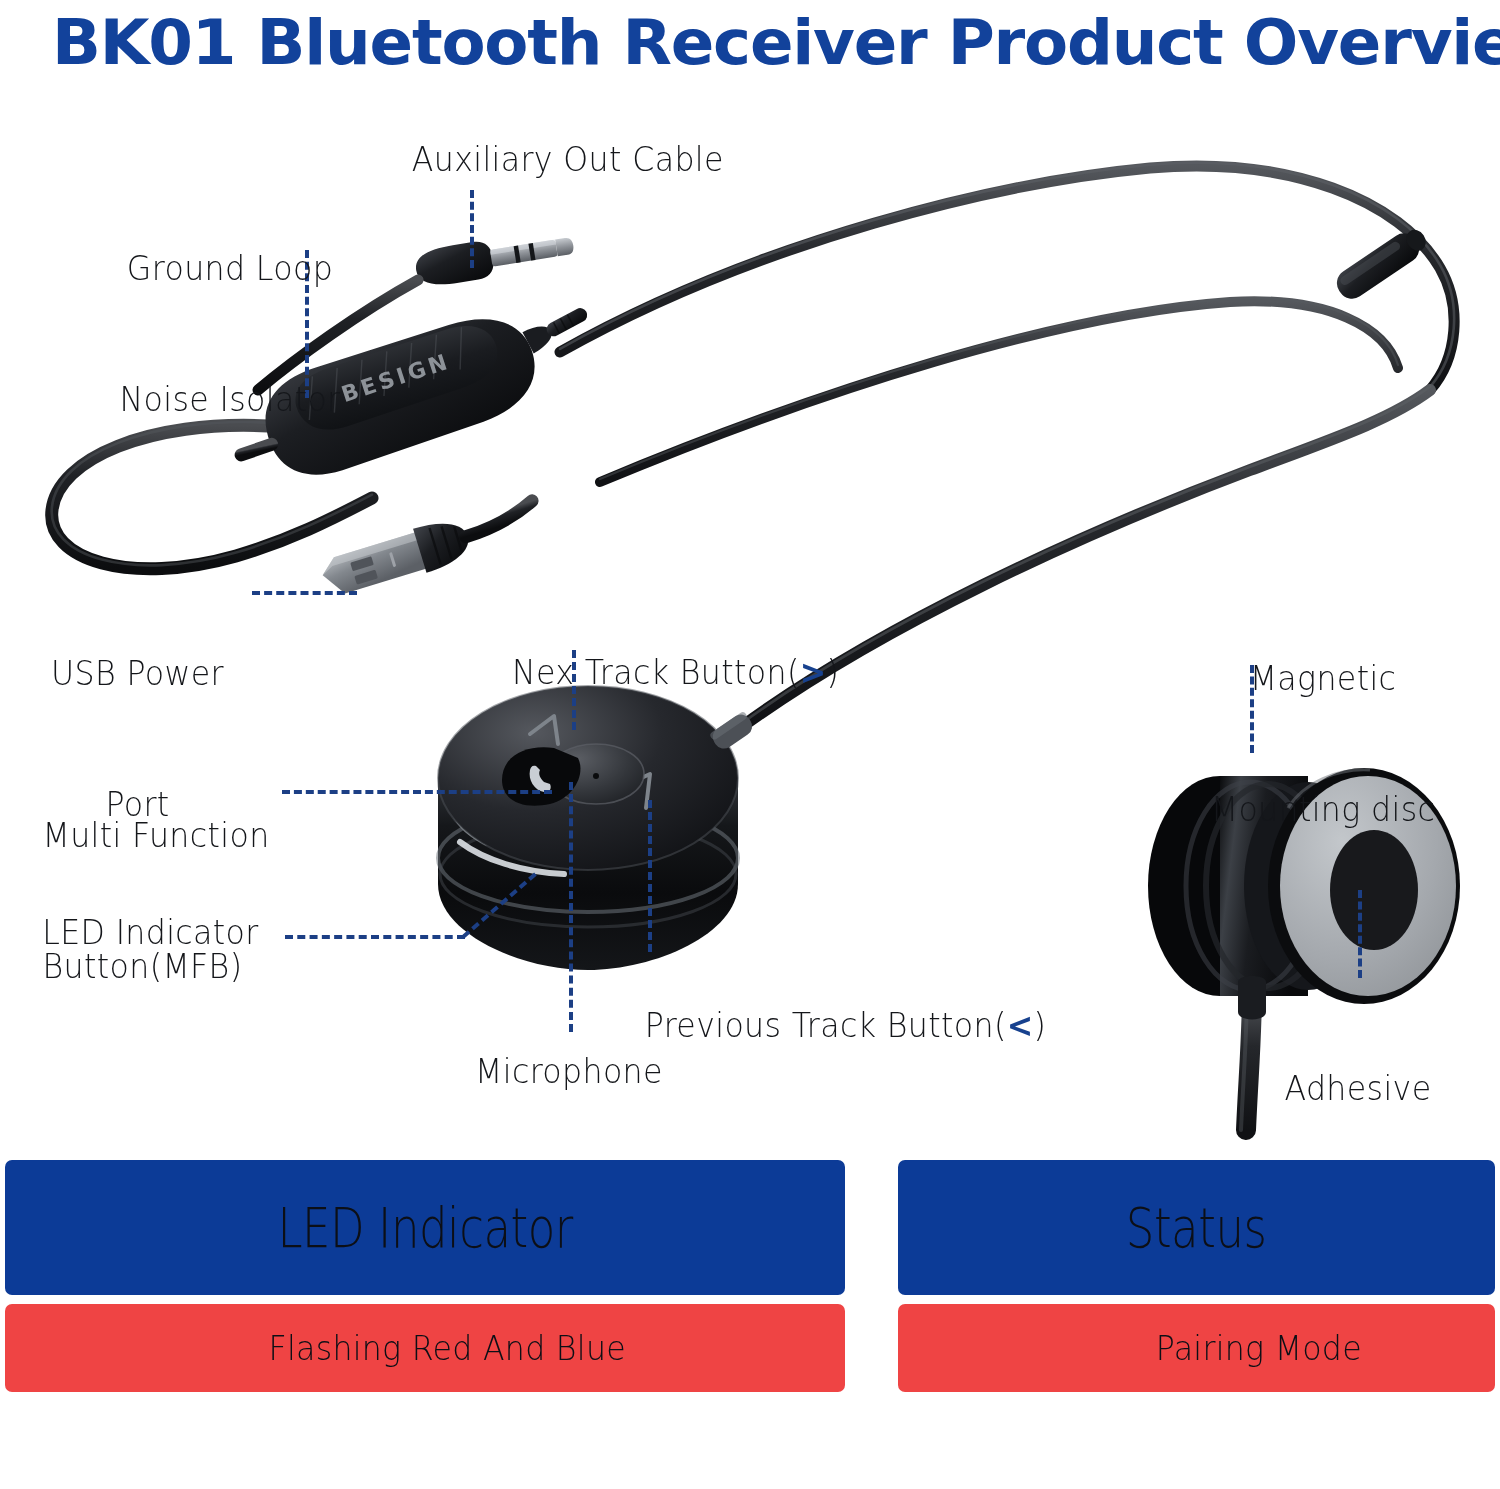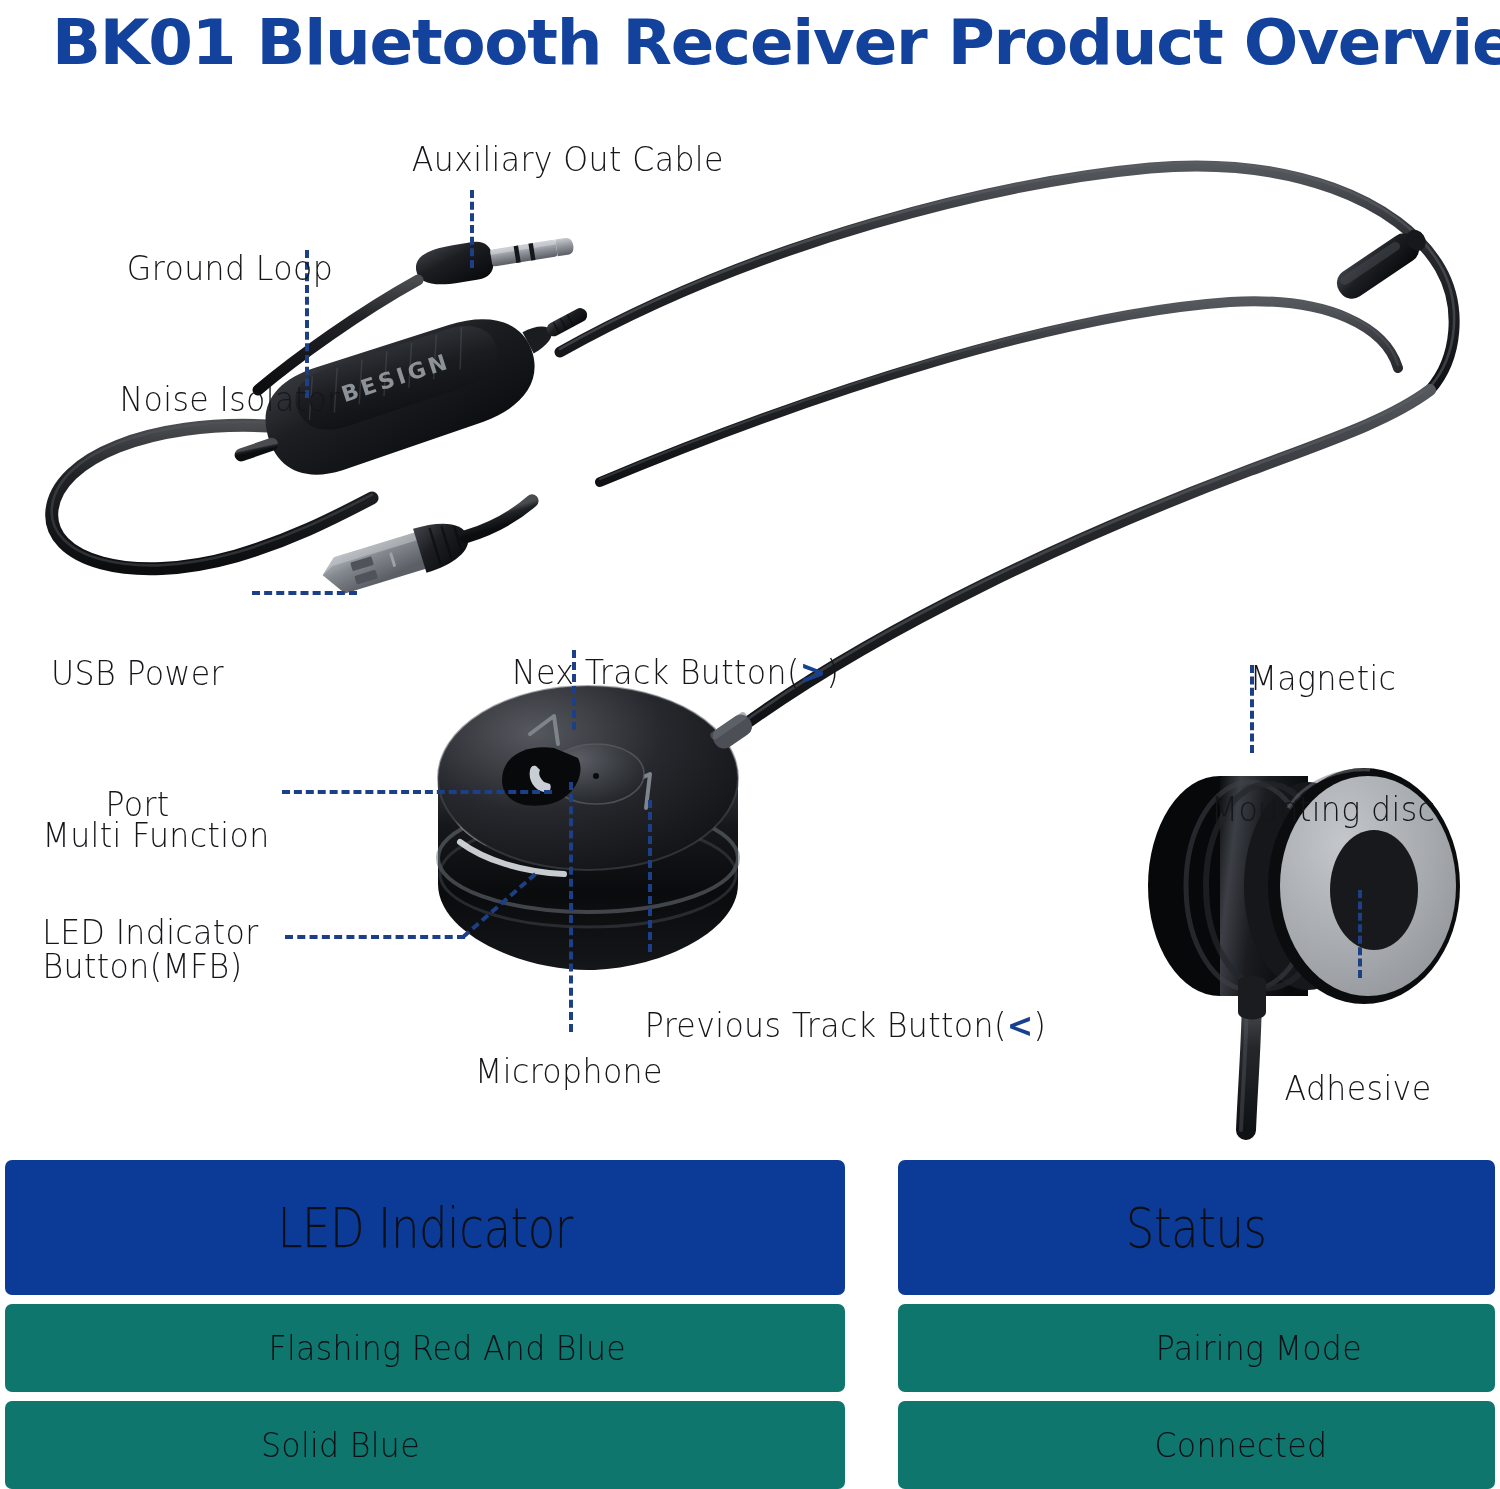--- a/index.html
+++ b/index.html
@@ -67,21 +67,21 @@
   }
   .cell.c1{width:840px;}
   .cell.c2{flex:1;margin-left:44px;}
   .head .cell{
     height:135px; background:#0c3b97;
     justify-content:center;
     font-size:50px; letter-spacing:-0.5px;
   }
   .head .cell span{transform:scaleX(0.9) scaleY(1.12); display:inline-block;}
   .body .cell{
-    height:88px; background:#0f766e;
+    height:88px; background:#ef4444;
     padding-left:250px;
     font-size:34px; letter-spacing:0.3px;
   }
   .body .cell.c2{}
   .body .cell span{transform:scaleX(0.93); display:inline-block;}
 </style>
 </head>
 <body>
 
 <div id="page-title">BK01 Bluetooth Receiver Product Overview</div>
@@ -370,22 +370,14 @@
 
   <div class="trow body">
     <div class="cell c1">
       <span>Flashing Red And Blue</span>
     </div>
     <div class="cell c2">
       <span>Pairing Mode</span>
     </div>
   </div>
 
-  <div class="trow body">
-    <div class="cell c1">
-      <span>Solid Blue</span>
-    </div>
-    <div class="cell c2">
-      <span>Connected</span>
-    </div>
-  </div>
 
 </div>
 
 </body></html>

